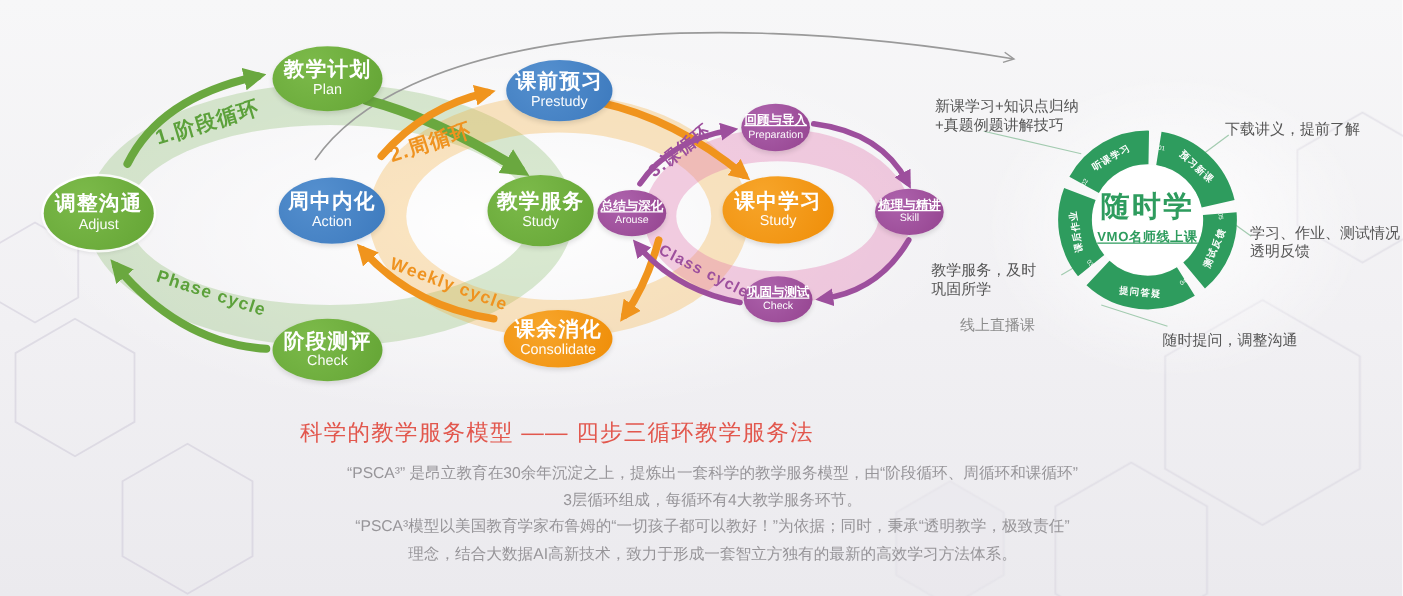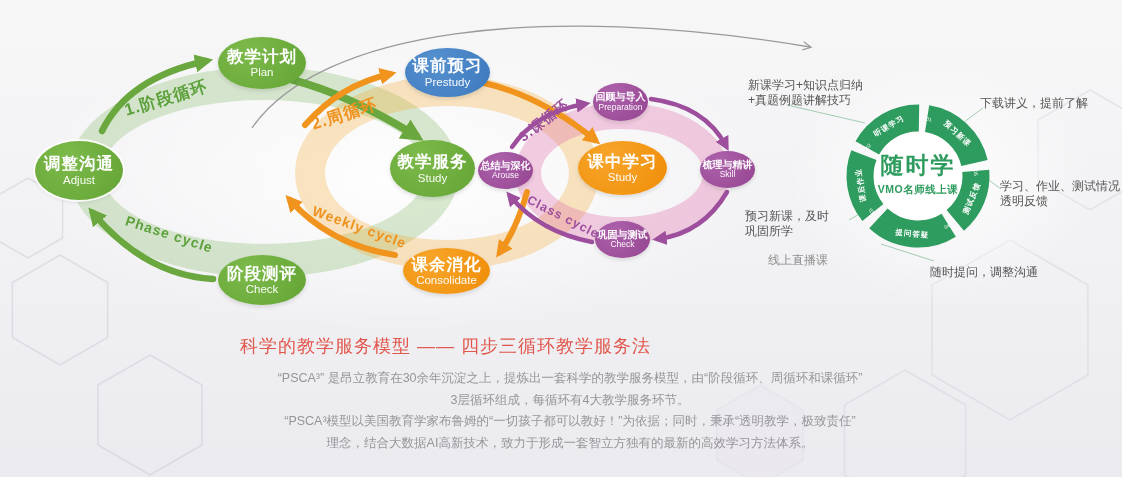--- a/index.html
+++ b/index.html
@@ -16,36 +16,36 @@
   .band{position:absolute;border-radius:50%;box-sizing:border-box;}
   .band.phase {left:69px; top:67px; width:390px;height:210px;border:33px solid rgba(134,186,102,.30);}
   .band.weekly{left:295px;top:76px; width:304px;height:194px;border:30px solid rgba(245,166,35,.28);}
   .band.klass {left:515px;top:103px;width:214px;height:140px;border:26px solid rgba(225,110,170,.33);}
   
   .node{position:absolute;border-radius:50%;display:flex;flex-direction:column;align-items:center;
         justify-content:center;color:#fff;text-align:center;line-height:1.05;
         box-shadow:0 2px 4px rgba(0,0,0,.12);}
   .node .zh{font-weight:bold;font-size:16.5px;letter-spacing:1px;white-space:nowrap;}
   .node .en{font-size:11.5px;margin-top:1px;white-space:nowrap;opacity:.96;}
-  .node.small .zh{font-size:10px;letter-spacing:0;}
+  .node.small .zh{font-size:10px;letter-spacing:0;text-decoration:underline;}
   .node.small .en{font-size:8.5px;margin-top:0;}
   .node.green {background:radial-gradient(circle at 35% 28%,#7cba4a,#63a434);}
   .node.blue  {background:radial-gradient(circle at 35% 28%,#5590cf,#3c79bd);}
   .node.orange{background:radial-gradient(circle at 35% 28%,#f7a52a,#ef8d07);}
   .node.purple{background:radial-gradient(circle at 35% 28%,#ad62ac,#94438f);}
   .node.rim{box-shadow:0 0 0 2px rgba(255,255,255,.85),0 2px 4px rgba(0,0,0,.12);}
   
   .cycle-label{position:absolute;font-weight:bold;white-space:nowrap;transform-origin:left center;}
   .cl-zh{font-size:16.5px;letter-spacing:1px;}
   .cl-en{font-size:14px;font-weight:bold;letter-spacing:1px;}
   .c-green{color:#5ca13b;} .c-orange{color:#ef9320;} .c-purple{color:#9d4f9d;}
   
   .ring-center{position:absolute;left:858px;top:150px;width:120px;text-align:center;color:#2e9c5e;}
   .ring-title{font-size:23px;font-weight:bold;letter-spacing:2px;}
-  .ring-sub{font-size:10.5px;font-weight:bold;margin-top:2px;letter-spacing:.5px;}
+  .ring-sub{font-size:10.5px;font-weight:bold;margin-top:2px;letter-spacing:.5px;text-decoration:underline;}
   
   .ann{position:absolute;font-size:12px;color:#555;line-height:15px;white-space:nowrap;}
   .ann.muted{color:#8c8c8c;}
   
   .footer-title{position:absolute;left:240px;top:334px;font-size:18px;font-weight:normal;
                 color:#e2574d;letter-spacing:1px;white-space:nowrap;}
   .body-text{position:absolute;left:240px;top:368px;width:660px;font-size:12.5px;
              color:#979599;line-height:21.5px;}
   .body-text div{white-space:nowrap;text-align:center;}
 </style>
@@ -159,20 +159,24 @@
     <span class="en">Plan</span>
   </div>
   <div class="node green rim" style="left:35px;top:141px;width:88px;height:59px;z-index:3">
     <span class="zh">调整沟通</span>
     <span class="en">Adjust</span>
   </div>
   <div class="node green" style="left:218px;top:255px;width:88px;height:50px;z-index:3">
     <span class="zh">阶段测评</span>
     <span class="en">Check</span>
   </div>
+  <div class="node blue" style="left:223px;top:142px;width:85px;height:53px;z-index:4">
+    <span class="zh">周中内化</span>
+    <span class="en">Action</span>
+  </div>
   <div class="node blue" style="left:405px;top:48px;width:85px;height:49px;z-index:3">
     <span class="zh">课前预习</span>
     <span class="en">Prestudy</span>
   </div>
   <div class="node green" style="left:390px;top:140px;width:85px;height:57px;z-index:4">
     <span class="zh">教学服务</span>
     <span class="en">Study</span>
   </div>
   <div class="node orange" style="left:403px;top:248px;width:87px;height:46px;z-index:3">
     <span class="zh">课余消化</span>
@@ -209,21 +213,21 @@
     <div>+真题例题讲解技巧</div>
   </div>
   <div class="ann" style="left:980px;top:96px;z-index:3">
     <div>下载讲义，提前了解</div>
   </div>
   <div class="ann" style="left:1000px;top:179px;z-index:3">
     <div>学习、作业、测试情况</div>
     <div>透明反馈</div>
   </div>
   <div class="ann" style="left:745px;top:209px;z-index:3">
-    <div>预习新课，及时</div>
+    <div>教学服务，及时</div>
     <div>巩固所学</div>
   </div>
   <div class="ann muted" style="left:768px;top:253px;z-index:3">
     <div>线上直播课</div>
   </div>
   <div class="ann" style="left:930px;top:265px;z-index:3">
     <div>随时提问，调整沟通</div>
   </div>
 
   <div class="footer-title" style="z-index:3">科学的教学服务模型 —— 四步三循环教学服务法</div>

